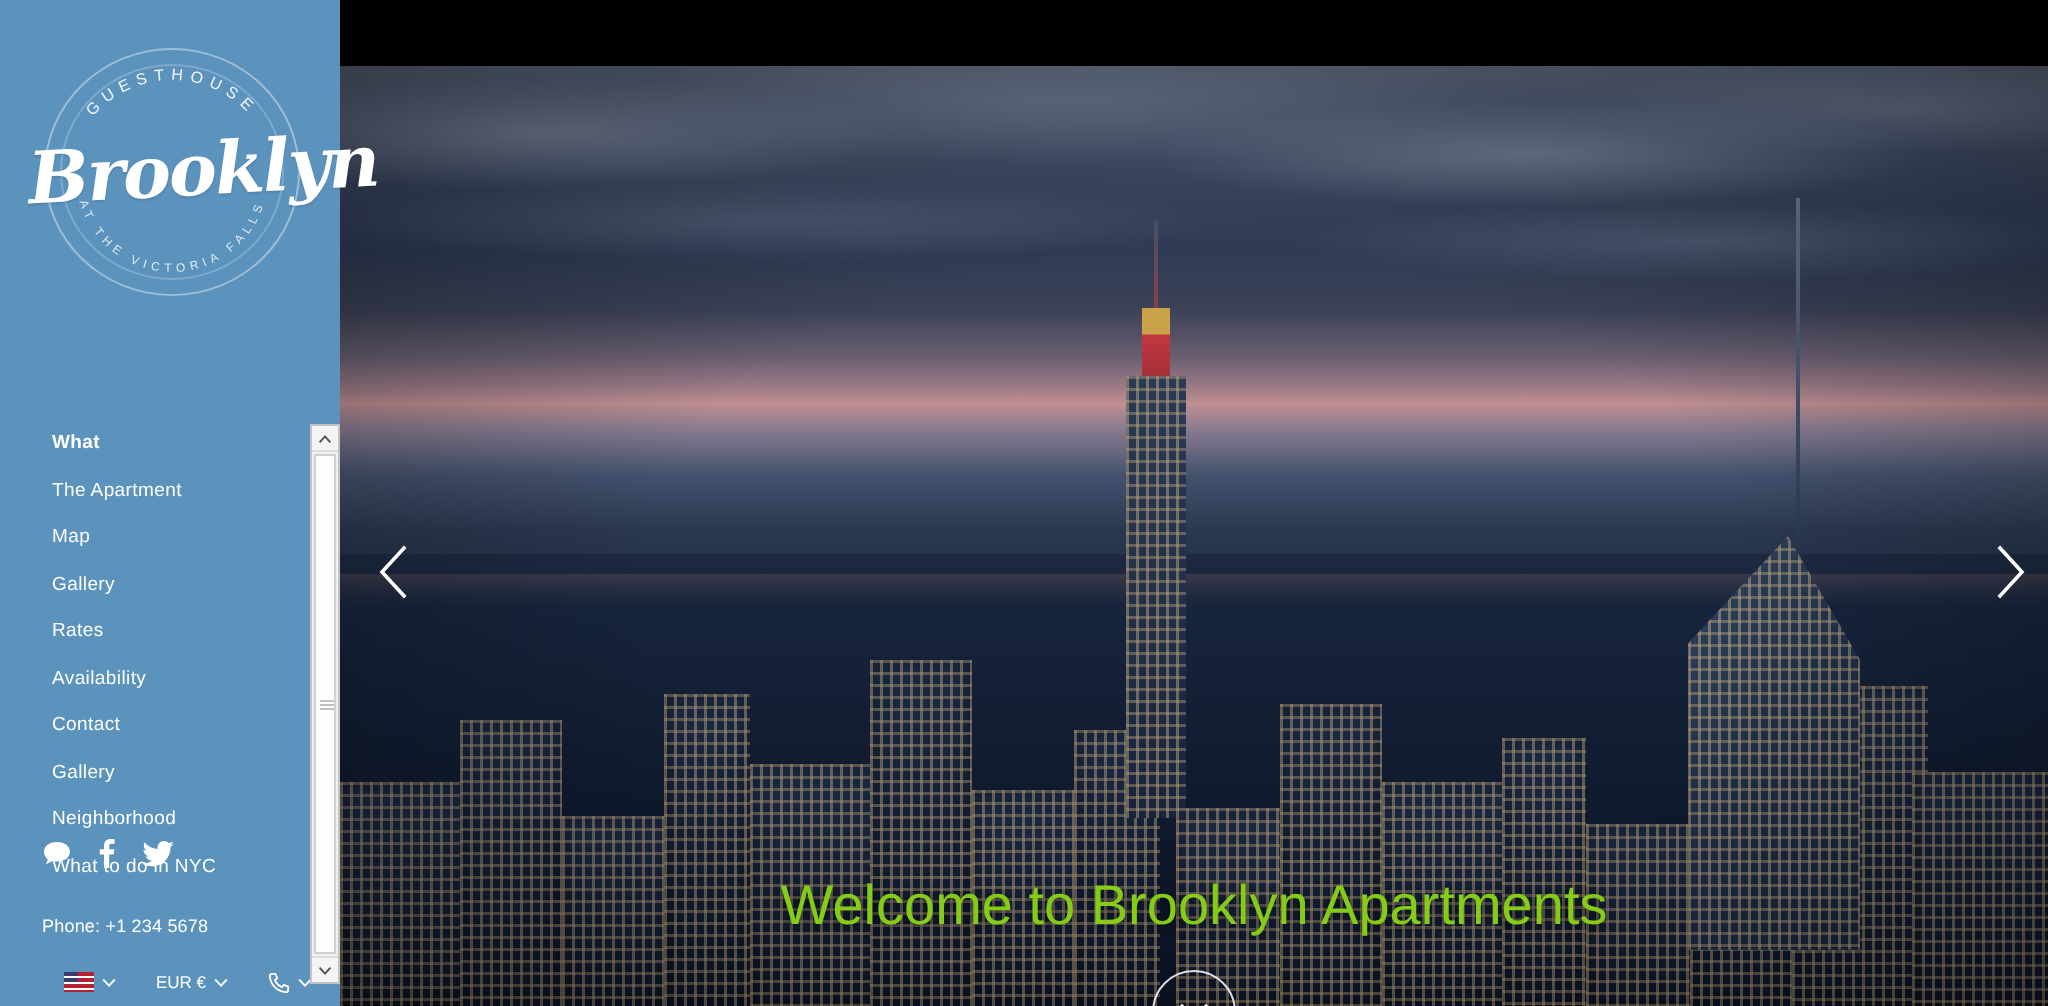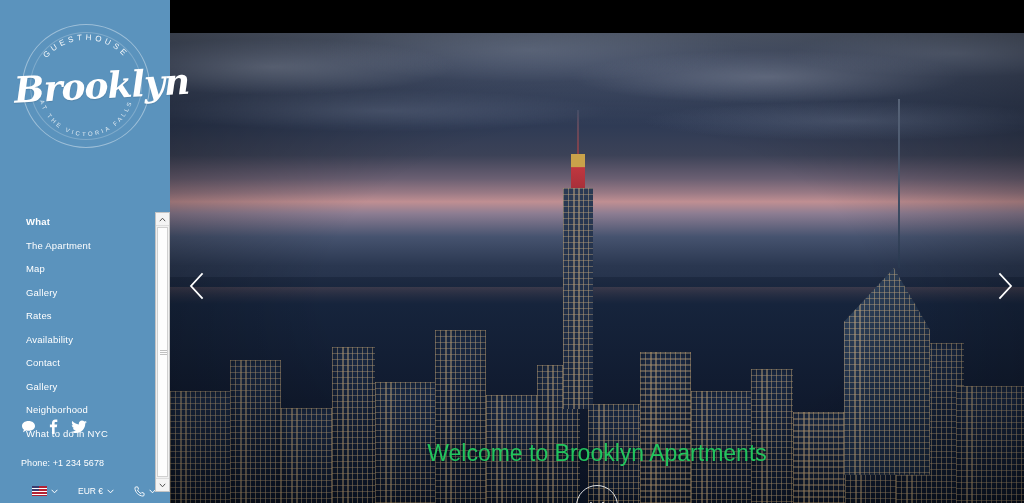--- a/index.html
+++ b/index.html
@@ -212,21 +212,21 @@
     background:linear-gradient(to bottom, rgba(86,104,130,.55), rgba(50,66,92,.25));
     border-radius:40%;
   }
   .vignette {
     position:absolute; inset:0;
     background:radial-gradient(ellipse at 50% 55%, rgba(0,0,0,0) 45%, rgba(0,0,0,.38) 100%);
   }
 
   .hero-title {
     position:absolute; left:0; right:0; top:406px; text-align:center;
-    color:#22c55e; font-size:23px; line-height:28px; font-weight:400;
+    color:#84cc16; font-size:28px; line-height:28px; font-weight:400;
     text-shadow:0 1px 6px rgba(0,0,0,.55); letter-spacing:0px; z-index:8;
   }
   .scroll-circle {
     position:absolute; left:50%; transform:translateX(-50%); top:452px;
     width:42px; height:42px; border:1.5px solid rgba(255,255,255,.85);
     border-radius:50%; z-index:8; cursor:pointer;
     display:flex; align-items:center; justify-content:center;
   }
   .arrow-left, .arrow-right {
     position:absolute; top:236px; width:26px; height:34px; z-index:9; cursor:pointer;

